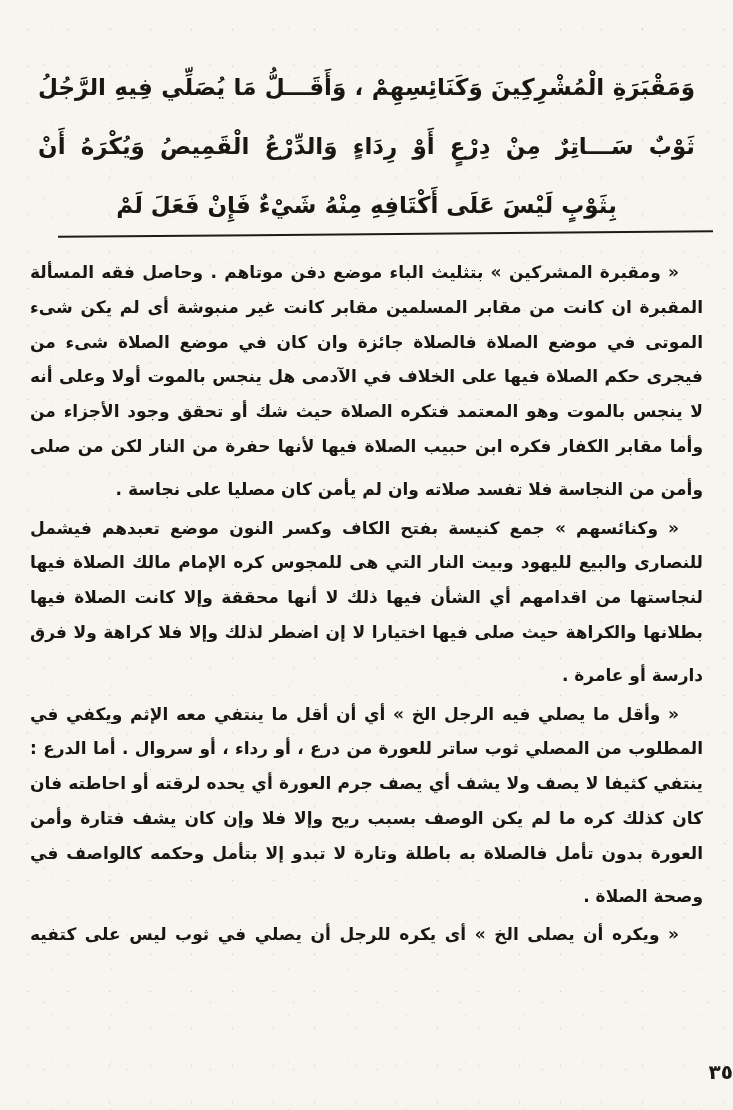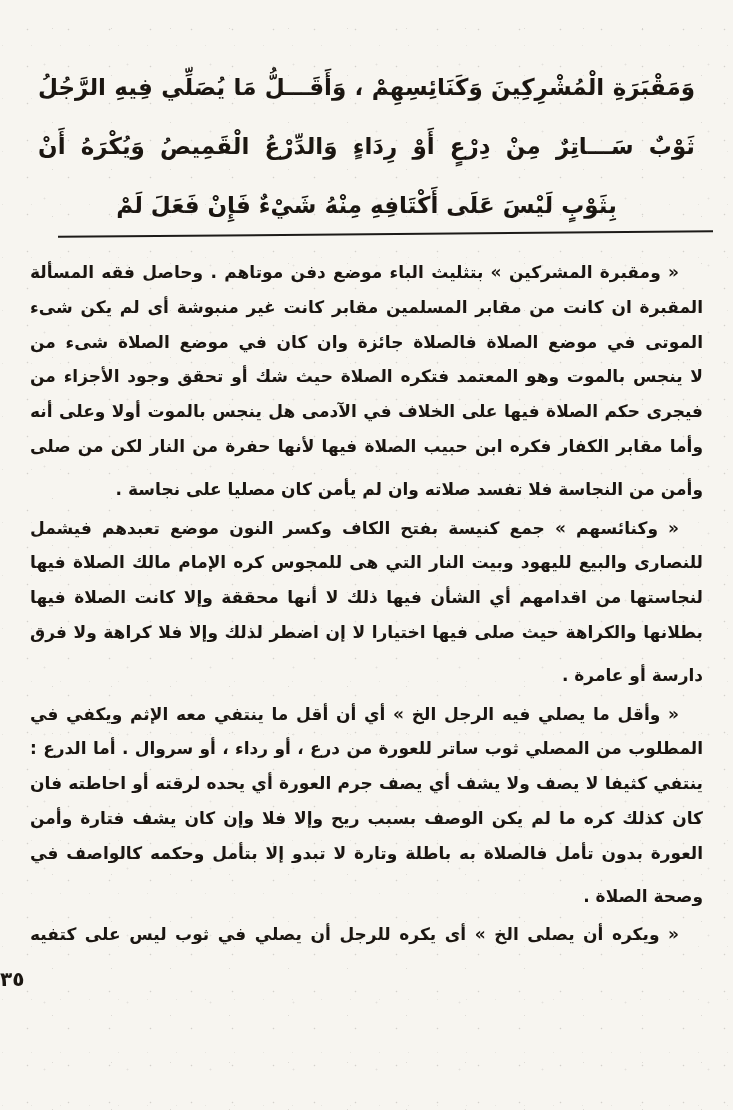--- a/index.html
+++ b/index.html
@@ -45,22 +45,22 @@
     font-size:17px; font-weight:bold;
   }
   .para { margin:0 0 4px 0; }
   .c-line {
     height:34.8px; line-height:34.8px; overflow:hidden;
     text-align:justify; text-align-last:justify;
   }
   .c-line.first { padding-right:24px; }
   .c-line.last { text-align:right; text-align-last:right;margin-top:8px; }
   .page-number {
-    position:absolute; top:964px; left:0; right:0; height:30px;
-    line-height:30px; text-align:left;
+    position:absolute; top:1057px; left:0; right:0; height:30px;
+    line-height:30px; text-align:right;
     font-size:20px; font-weight:bold;
   }
 </style>
 </head>
 <body>
 
 <div class="page">
   <div class="noise"></div>
 
   <section class="matn">
@@ -69,22 +69,22 @@
     <div class="m-line centered">بِثَوْبٍ لَيْسَ عَلَى أَكْتَافِهِ مِنْهُ شَيْءٌ فَإِنْ فَعَلَ لَمْ يُعِدْ</div>
   </section>
 
   <div class="separator"></div>
 
   <section class="commentary">
     <div class="para">
       <div class="c-line first">« ومقبرة المشركين » بتثليث الباء موضع دفن موتاهم . وحاصل فقه المسألة أن</div>
       <div class="c-line">المقبرة ان كانت من مقابر المسلمين مقابر كانت غير منبوشة أى لم يكن شىء من أجزاء</div>
       <div class="c-line">الموتى في موضع الصلاة فالصلاة جائزة وان كان في موضع الصلاة شىء من المقبورين</div>
+      <div class="c-line">فيجرى حكم الصلاة فيها على الخلاف في الآدمى هل ينجس بالموت أولا وعلى أنه</div>
       <div class="c-line">لا ينجس بالموت وهو المعتمد فتكره الصلاة حيث شك أو تحقق وجود الأجزاء من</div>
-      <div class="c-line">فيجرى حكم الصلاة فيها على الخلاف في الآدمى هل ينجس بالموت أولا وعلى أنه</div>
       <div class="c-line">وأما مقابر الكفار فكره ابن حبيب الصلاة فيها لأنها حفرة من النار لكن من صلى فيها</div>
       <div class="c-line last">وأمن من النجاسة فلا تفسد صلاته وان لم يأمن كان مصليا على نجاسة .</div>
     </div>
 
     <div class="para">
       <div class="c-line first">« وكنائسهم » جمع كنيسة بفتح الكاف وكسر النون موضع تعبدهم فيشمل الكنيسة</div>
       <div class="c-line">للنصارى والبيع لليهود وبيت النار التي هى للمجوس كره الإمام مالك الصلاة فيها</div>
       <div class="c-line">لنجاستها من اقدامهم أي الشأن فيها ذلك لا أنها محققة وإلا كانت الصلاة فيها حراما مع</div>
       <div class="c-line">بطلانها والكراهة حيث صلى فيها اختيارا لا إن اضطر لذلك وإلا فلا كراهة ولا فرق بين</div>
       <div class="c-line last">دارسة أو عامرة .</div>

